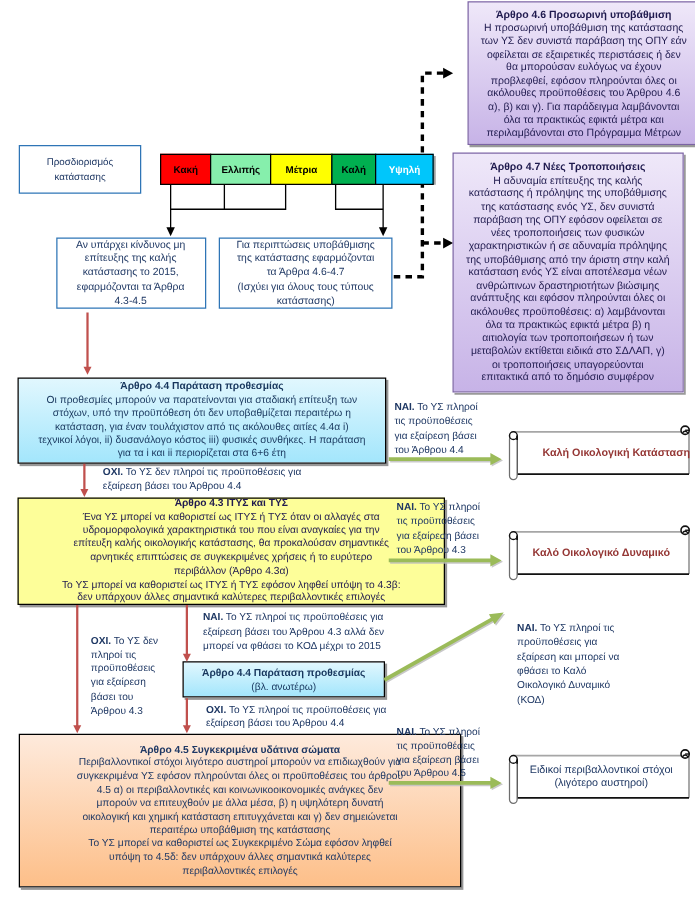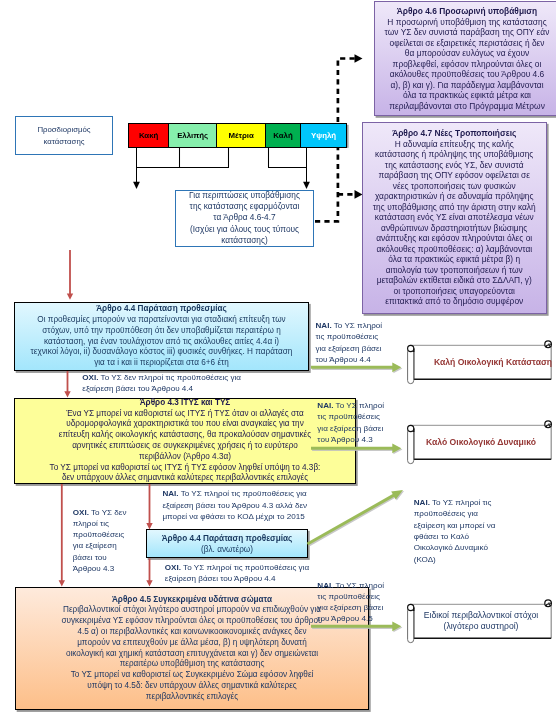--- a/index.html
+++ b/index.html
@@ -137,20 +137,23 @@
   </div>
 
   <div class="abs" id="classbar">
       <div class="cell" style="width: 39.7px; background: rgb(255, 0, 0); color: rgb(0, 0, 0);">Κακή</div>
       <div class="cell" style="width: 48.8px; background: #86efac; color: rgb(0, 0, 0);">Ελλιπής</div>
       <div class="cell" style="width: 48.9px; background: rgb(255, 255, 0); color: rgb(0, 0, 0);">Μέτρια</div>
       <div class="cell" style="width: 35.1px; background: rgb(0, 176, 80); color: rgb(0, 0, 0);">Καλή</div>
       <div class="cell" style="width: 46.4px; background: rgb(0, 198, 251); color: rgb(255, 255, 255);">Υψηλή</div>
     </div>
 
+  <div class="abs bluebox ctr nb" id="noteL">
+    <span>Αν υπάρχει κίνδυνος μη<br>επίτευξης της καλής<br>κατάστασης το 2015,<br>εφαρμόζονται τα Άρθρα<br>4.3-4.5</span>
+  </div>
   <div class="abs bluebox ctr nb" id="noteR">
     <span>Για περιπτώσεις υποβάθμισης<br>της κατάστασης εφαρμόζονται<br>τα Άρθρα 4.6-4.7<br>(Ισχύει για όλους τους τύπους<br>κατάστασης)</span>
   </div>
 
   <div class="abs purplebox ctr" id="art46">
     <div class="t">Άρθρο 4.6 Προσωρινή υποβάθμιση</div>
     <div class="b">Η προσωρινή υποβάθμιση της κατάστασης<br>των ΥΣ δεν συνιστά παράβαση της ΟΠΥ εάν<br>οφείλεται σε εξαιρετικές περιστάσεις ή δεν<br>θα μπορούσαν ευλόγως να έχουν<br>προβλεφθεί, εφόσον πληρούνται όλες οι<br>ακόλουθες προϋποθέσεις του Άρθρου 4.6<br>α), β) και γ). Για παράδειγμα λαμβάνονται<br>όλα τα πρακτικώς εφικτά μέτρα και<br>περιλαμβάνονται στο Πρόγραμμα Μέτρων</div>
   </div>
 
   <div class="abs purplebox ctr" id="art47">

